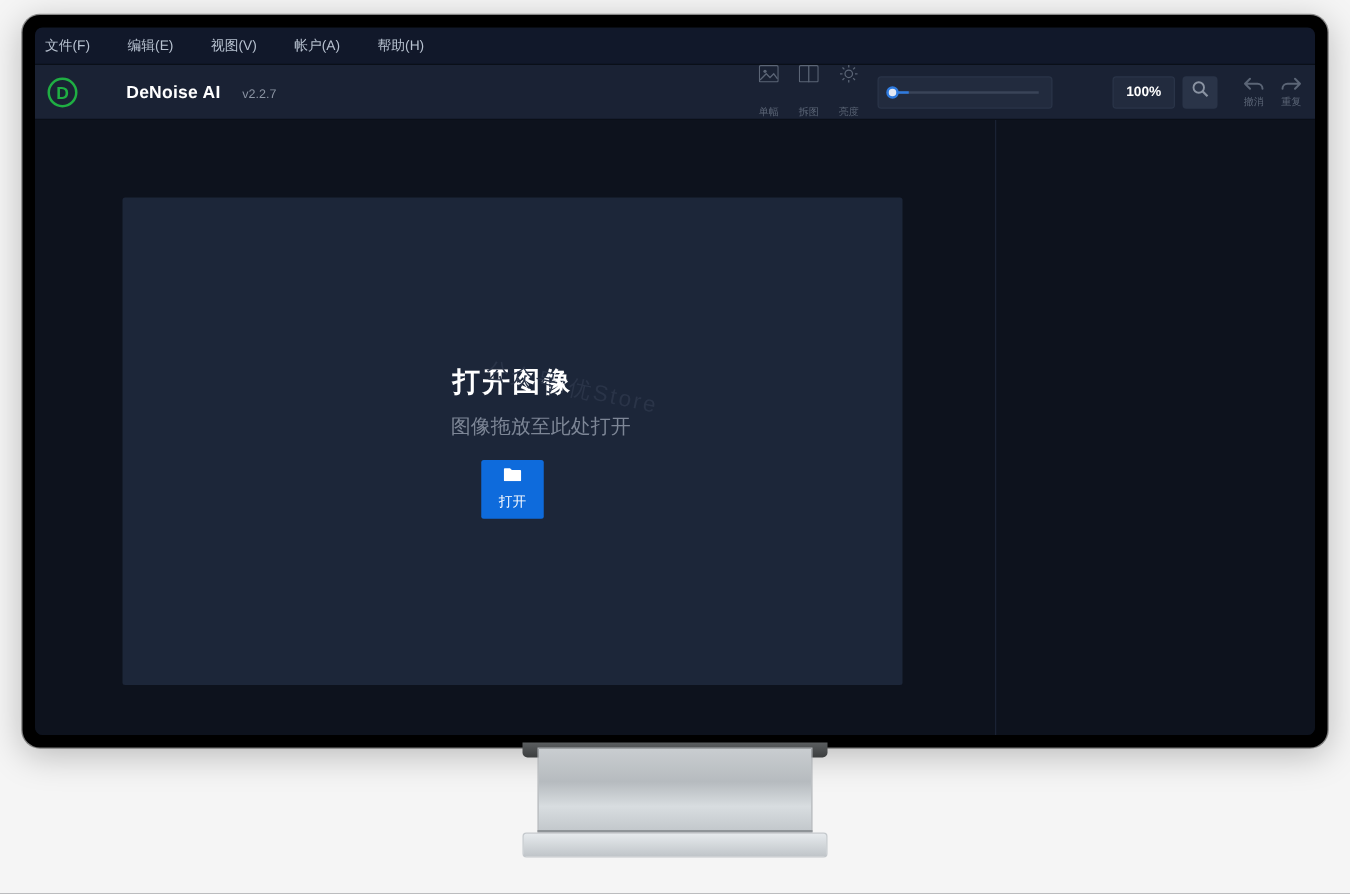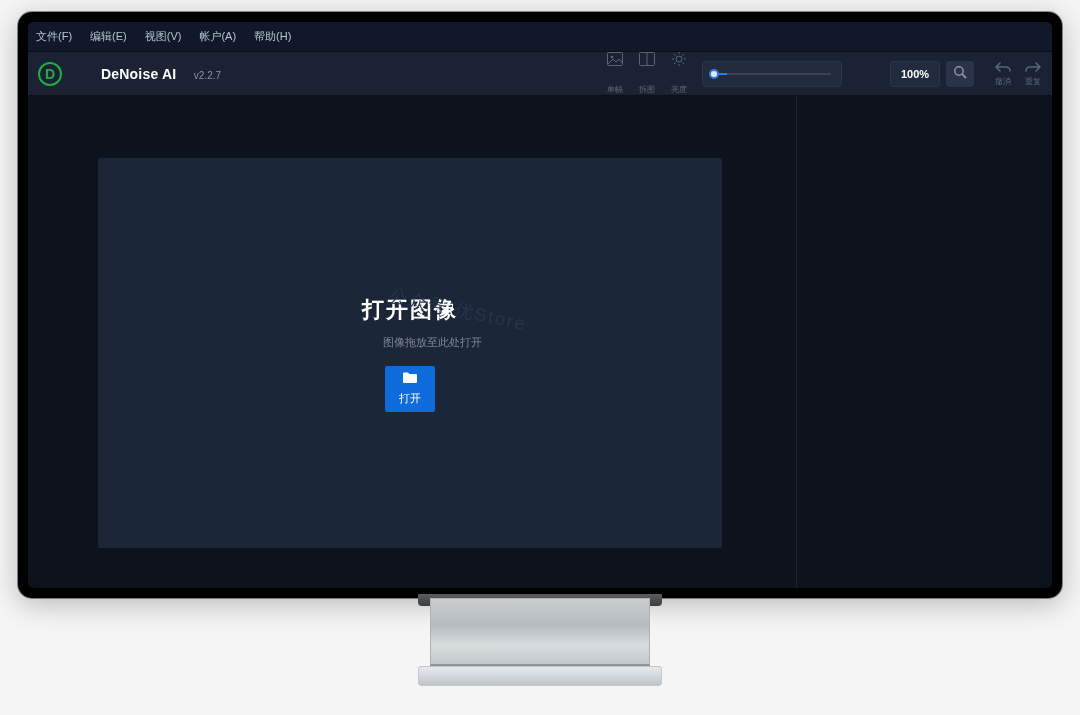--- a/index.html
+++ b/index.html
@@ -34,21 +34,21 @@
   display: flex;
   flex-direction: column;
 }
 .menubar {
   height: 30px;
   background: #11182a;
   border-bottom: 1px solid #0a0f18;
   display: flex;
   align-items: center;
   padding: 0 8px;
-  gap: 18px;
+  gap: 30px;
   font-size: 11px;
   color: #b8c2d0;
 }
 .menubar .menu-item { cursor: pointer; }
 .toolbar {
   height: 44px;
   background: #1a2234;
   border-bottom: 1px solid #0a0f18;
   display: flex;
   align-items: center;
@@ -102,21 +102,21 @@
 }
 .sidebar {
   width: 256px; background: #0d121d; border-left: 1px solid #1a2234;
 }
 .dropzone {
   position: absolute; left: 70px; top: 62px; width: 624px; height: 390px;
   background: #1c2639; border-radius: 2px;
   display: flex; flex-direction: column; align-items: center; justify-content: center;
 }
 .dz-title { color: #fff; font-size: 22px; font-weight: 700; letter-spacing: 2px; }
-.dz-sub { color: #7d8696; font-size: 11px; margin-top: 10px; margin-left: 45px; }
+.dz-sub { color: #7d8696; font-size: 16px; margin-top: 10px; margin-left: 45px; }
 .open-btn {
   margin-top: 16px; background: #0e6bdc; color: #fff; border: none;
   padding: 6px 14px; font-size: 11px; border-radius: 2px; cursor: pointer;
   display: flex; align-items: center; gap: 6px; flex-direction: column;
 }
 .watermark {
   position: absolute; left: 290px; top: 140px; color: #2a3448;
   font-size: 18px; transform: rotate(12deg); letter-spacing: 2px;
   pointer-events: none;
   font-weight: 500;

